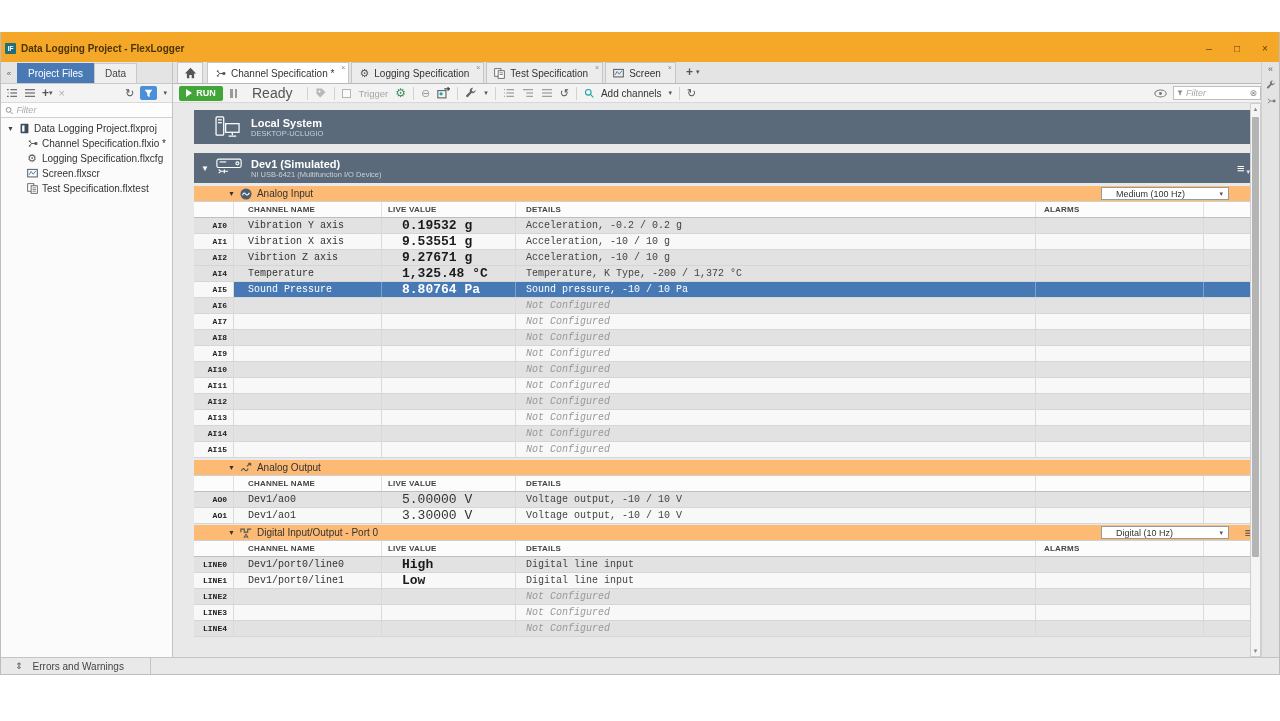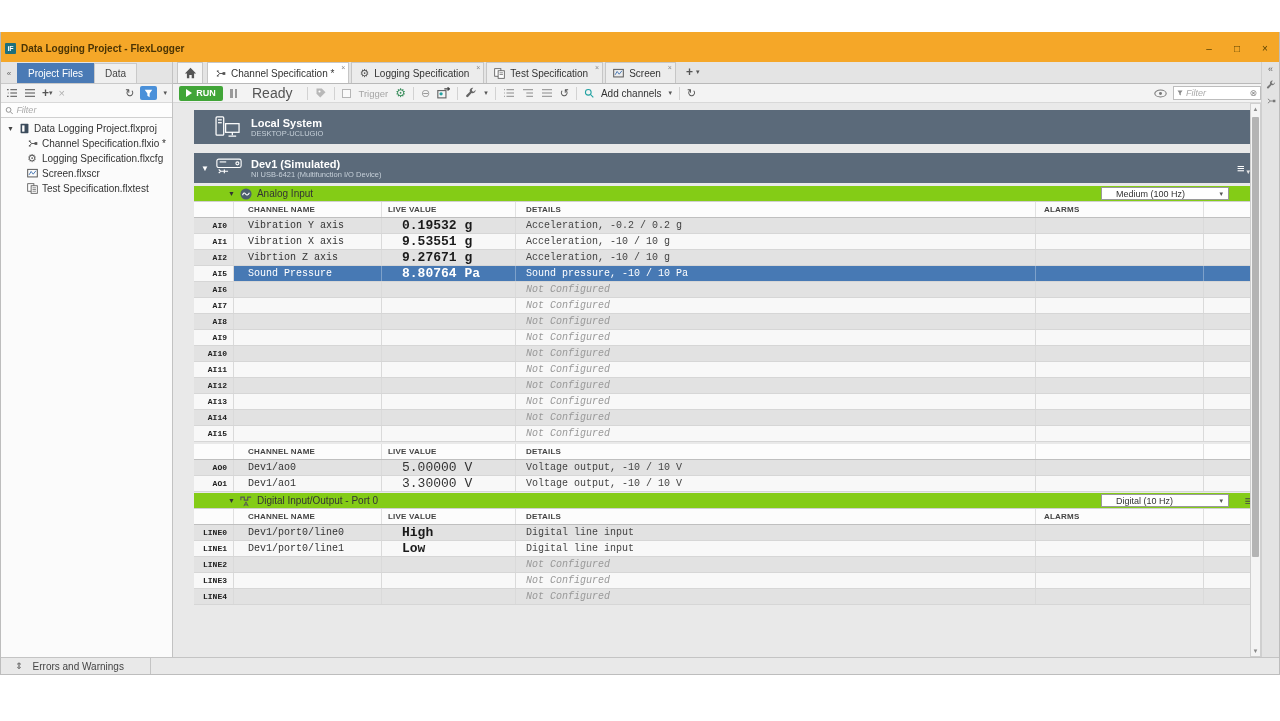--- a/index.html
+++ b/index.html
@@ -82,21 +82,21 @@
   .banner.device { height:30px; margin-top:9px; }
   .banner-exp { position:absolute; left:7px; font-size:8px; color:#fff; }
   .banner-icon { position:absolute; left:21px; }
   .banner-text { margin-left:57px; }
   .banner-title { font-size:11px; font-weight:bold; line-height:12px; }
   .banner-sub { font-size:7.5px; color:#c6d0d9; line-height:9px; }
   .banner-menu { position:absolute; right:14px; color:#fff; font-size:13px; display:flex; align-items:flex-end; gap:2px; }
   .banner-menu .caret { color:#e6e6e6; }
 
   .section { margin-top:3px; }
-  .sec-head { height:16px; background:#84cc16; border-bottom:1px solid #d0d0d0; display:flex; align-items:center; position:relative; }
+  .sec-head { height:16px; background:#fdba74; border-bottom:1px solid #d0d0d0; display:flex; align-items:center; position:relative; }
   .sec-exp { margin-left:34px; font-size:7px; color:#333; }
   .sec-icon { margin-left:5px; }
   .sec-title { margin-left:5px; font-size:10px; color:#333; }
   .rate-dd { position:absolute; right:35px; top:1px; width:128px; height:13px; background:#fff; border:1px solid #9a9a9a; display:flex; align-items:center; font-size:9px; color:#333; padding-left:14px; }
   .rate-dd .caret { position:absolute; right:5px; }
   .sec-menu { position:absolute; right:8px; color:#444; font-size:12px; display:flex; align-items:flex-end; gap:1px; }
 
   .grid { display:grid; grid-template-columns:40px 148px 134px 520px 168px 1fr; }
   .col-head { height:16px; background:#fcfcfc; border-bottom:1px solid #bfbfbf; }
   .col-head .cell { font-size:8px; font-weight:bold; color:#444; letter-spacing:.2px; display:flex; align-items:center; border-right:1px solid #e0e0e0; }
@@ -491,20 +491,28 @@
                   <div class="cell rest"></div>
                 </div>
                 <div class="grid trow even">
                   <div class="cell lbl">AI2</div>
                   <div class="cell nm">Vibrtion Z axis</div>
                   <div class="cell val b">9.27671 g</div>
                   <div class="cell det">Acceleration, -10 / 10 g</div>
                   <div class="cell alm"></div>
                   <div class="cell rest"></div>
                 </div>
+                <div class="grid trow even">
+                  <div class="cell lbl">AI4</div>
+                  <div class="cell nm">Temperature</div>
+                  <div class="cell val b">1,325.48 °C</div>
+                  <div class="cell det">Temperature, K Type, -200 / 1,372 °C</div>
+                  <div class="cell alm"></div>
+                  <div class="cell rest"></div>
+                </div>
                 <div class="grid trow odd selected">
                   <div class="cell lbl">AI5</div>
                   <div class="cell nm">Sound Pressure</div>
                   <div class="cell val b">8.80764 Pa</div>
                   <div class="cell det">Sound pressure, -10 / 10 Pa</div>
                   <div class="cell alm"></div>
                   <div class="cell rest"></div>
                 </div>
                 <div class="grid trow even">
                   <div class="cell lbl">AI6</div>
@@ -583,20 +591,30 @@
                   <div class="cell nm"></div>
                   <div class="cell val b"></div>
                   <div class="cell det nc">Not Configured</div>
                   <div class="cell alm"></div>
                   <div class="cell rest"></div>
                 </div>
               </div>
           </div>
 
           <div class="section" style="margin-top:2px">
+            <div class="sec-head">
+              <span class="sec-exp">▼</span>
+              <span class="sec-icon">
+                <svg width="12" height="12" viewBox="0 0 14 14">
+                    <path d="M1.5 10.5 Q3.5 6 5.5 9 T9.5 7.5" stroke="#555" stroke-width="1.3" fill="none"></path>
+                    <path d="M8 5 L12.5 1.5 M12.5 1.5 h-3 M12.5 1.5 v3" stroke="#555" stroke-width="1.3" fill="none"></path>
+                  </svg>
+              </span>
+              <span class="sec-title">Analog Output</span>
+            </div>
             <div class="grid col-head">
               <div class="cell lbl"></div>
               <div class="cell hd-nm">CHANNEL NAME</div>
               <div class="cell hd-val">LIVE VALUE</div>
               <div class="cell hd-det">DETAILS</div>
               <div class="cell hd-alm"></div>
               <div class="cell rest"></div>
             </div>
             <div>
                 <div class="grid trow even">

